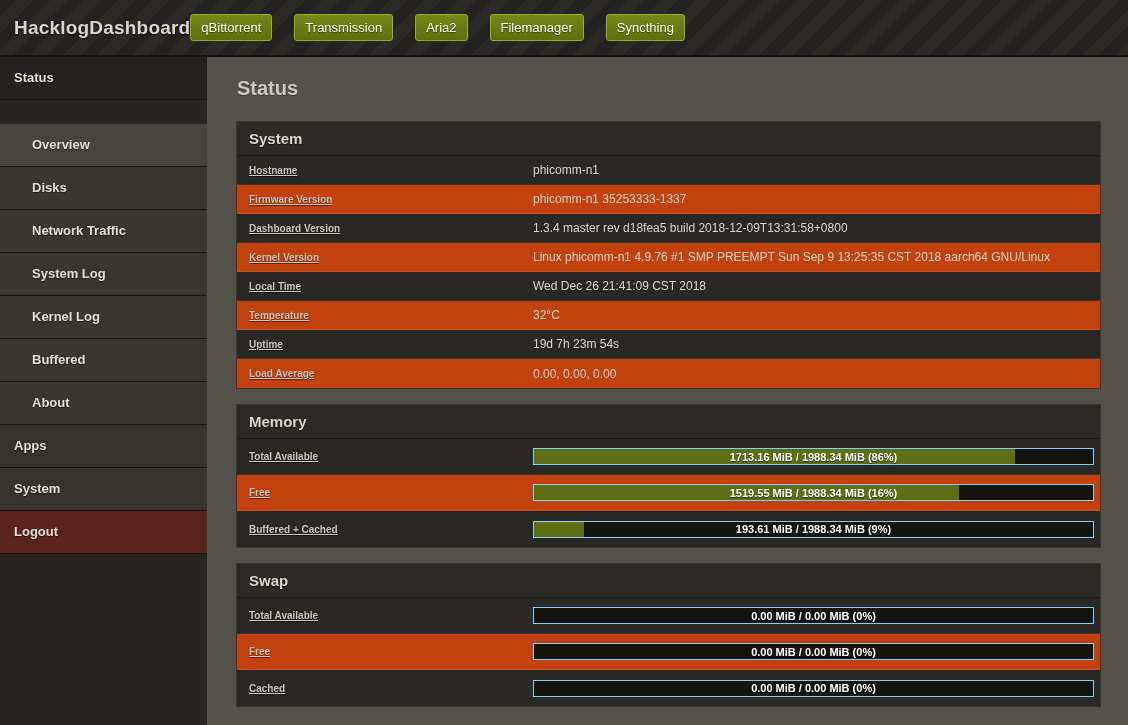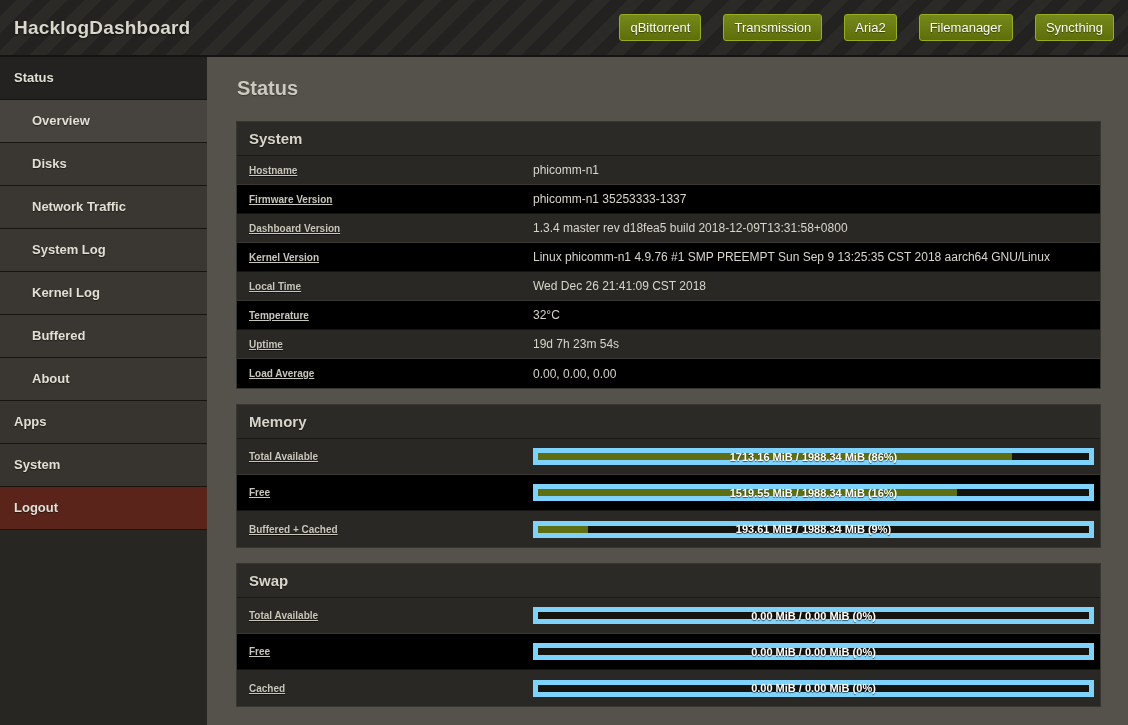--- a/index.html
+++ b/index.html
@@ -12,21 +12,20 @@
 
   
   .topbar {
     height: 57px;
     background: repeating-linear-gradient(135deg,
       #232220 0px, #232220 12px,
       #2b2a27 12px, #2b2a27 24px);
     border-bottom: 2px solid #141310;
     display: flex;
     align-items: center;
-    justify-content: space-between;
     padding: 0 14px;
   }
   .brand {
     color: #d9d6cb;
     font-size: 19px;
     font-weight: bold;
     letter-spacing: 0.2px;
     text-shadow: 0 1px 2px rgba(0,0,0,.6);
   }
   .topbar-buttons { display: flex; gap: 22px; }
@@ -59,21 +58,21 @@
     padding-left: 14px;
     font-size: 13px;
     font-weight: bold;
     color: #e2dfd5;
     border-bottom: 1px solid #16150f;
     cursor: pointer;
     text-shadow: 0 1px 1px rgba(0,0,0,.5);
   }
   .nav-item.section { background: #242220; }
   .nav-item.sub     { background: #3a3732; padding-left: 32px; }
-  .nav-item.sub.active { background: #474440; }
+  .nav-item.sub.active { background: #474440; margin-top: 24px; }
   .nav-item.plain   { background: #37342f; }
   .nav-item.logout  { background: #5b241a; }
 
   
   .main { flex: 1; padding: 20px 28px 0 30px; }
   .page-title {
     color: #ccc9bf;
     font-size: 20px;
     font-weight: bold;
     margin-bottom: 22px;
@@ -94,39 +93,39 @@
     text-shadow: 0 1px 1px rgba(0,0,0,.5);
   }
   .row {
     display: flex;
     align-items: center;
     padding: 0 6px 0 12px;
     border-bottom: 1px solid rgba(214,209,194,.10);
   }
   .row:last-child { border-bottom: none; }
   .row.dark  { background: #2a2824; }
-  .row.light { background: #000000; }
+  .row.light { background: #c2410c; }
   .row-label {
     flex: 0 0 284px;
     font-size: 10px;
     font-weight: bold;
     color: #c9c6bc;
     text-shadow: 0 1px 1px rgba(0,0,0,.5);
     text-decoration: underline;
   }
   .kv-row { height: 29px; }
   .kv-value { font-size: 12px; color: #d8d5cb; white-space: nowrap; }
 
   .meter-row { height: 36px; }
   .meter {
     position: relative;
     flex: 1;
     height: 17px;
     background: #15140e;
-    border: 5px solid #7dd3fc;
+    border: 1px solid #7dd3fc;
   }
   .meter-fill {
     position: absolute;
     left: 0; top: 0; bottom: 0;
     background: #5f6e12;
   }
   .meter-label {
     position: absolute;
     left: 0; right: 0; top: 0; bottom: 0;
     display: flex;

